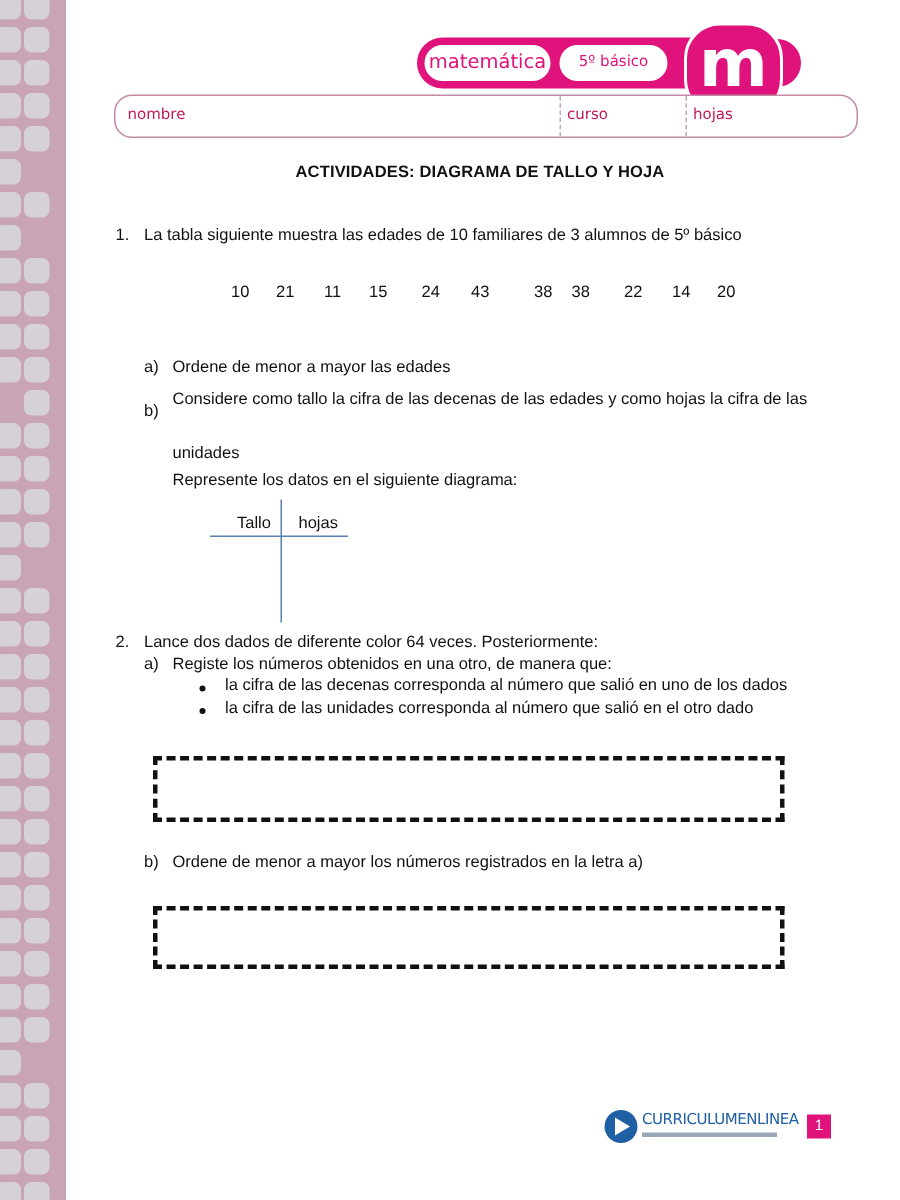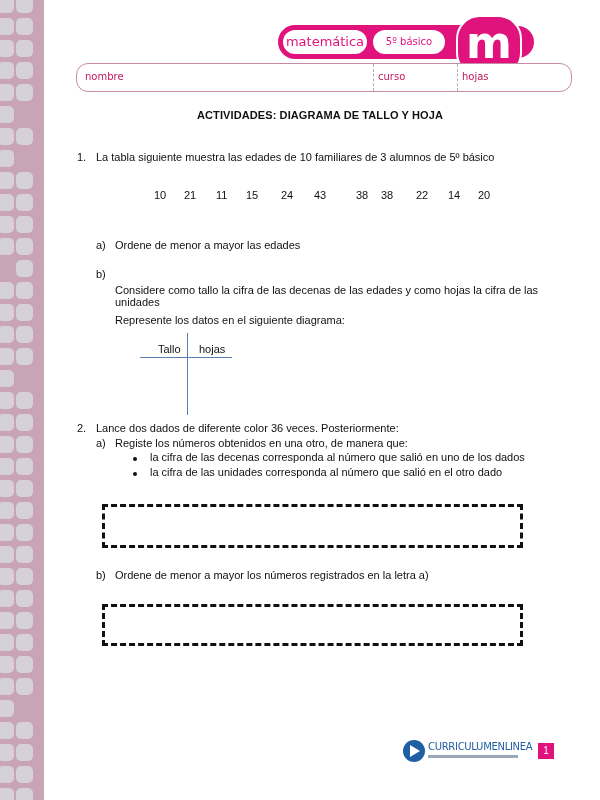--- a/index.html
+++ b/index.html
@@ -204,33 +204,33 @@
   <span class="num" style="left:381px">38</span>
   <span class="num" style="left:416px">22</span>
   <span class="num" style="left:448px">14</span>
   <span class="num" style="left:478px">20</span>
 </div>
 
 <span class="txt" style="left:96px; top:239px">a)</span>
 <span class="txt" style="left:115px; top:239px">Ordene de menor a mayor las edades</span>
 
 <span class="txt" style="left:96px; top:268px">b)</span>
-<span class="txt" style="left:115px; top:284px">Considere como tallo la cifra de las decenas de las edades y como hojas la cifra de las</span>
+<span class="txt" style="left:115px; top:260px">Considere como tallo la cifra de las decenas de las edades y como hojas la cifra de las</span>
 <span class="txt" style="left:115px; top:296px">unidades</span>
 <span class="txt" style="left:115px; top:314px">Represente los datos en el siguiente diagrama:</span>
 
 <div>
   <span class="txt" style="left:158px; top:343px">Tallo</span>
   <span class="txt" style="left:199px; top:343px">hojas</span>
   <div class="stem-h"></div>
   <div class="stem-v"></div>
 </div>
 
 <span class="txt" style="left:77px; top:422px">2.</span>
-<span class="txt" style="left:96px; top:422px">Lance dos dados de diferente color  36 veces. Posteriormente:</span>
+<span class="txt" style="left:96px; top:422px">Lance dos dados de diferente color  64 veces. Posteriormente:</span>
 
 <span class="txt" style="left:96px; top:437px">a)</span>
 <span class="txt" style="left:115px; top:437px">Registe los números obtenidos en una otro, de manera que:</span>
 
 <div class="bullet" style="left:133px; top:457px"></div>
 <span class="txt" style="left:150px; top:451px">la cifra de las decenas corresponda al número que salió en uno de los dados</span>
 <div class="bullet" style="left:133px; top:472px"></div>
 <span class="txt" style="left:150px; top:466px">la cifra de las unidades corresponda al número que salió en el otro dado</span>
 
 <div class="box" style="left:102px; top:504px; width:421px; height:44px"></div>

